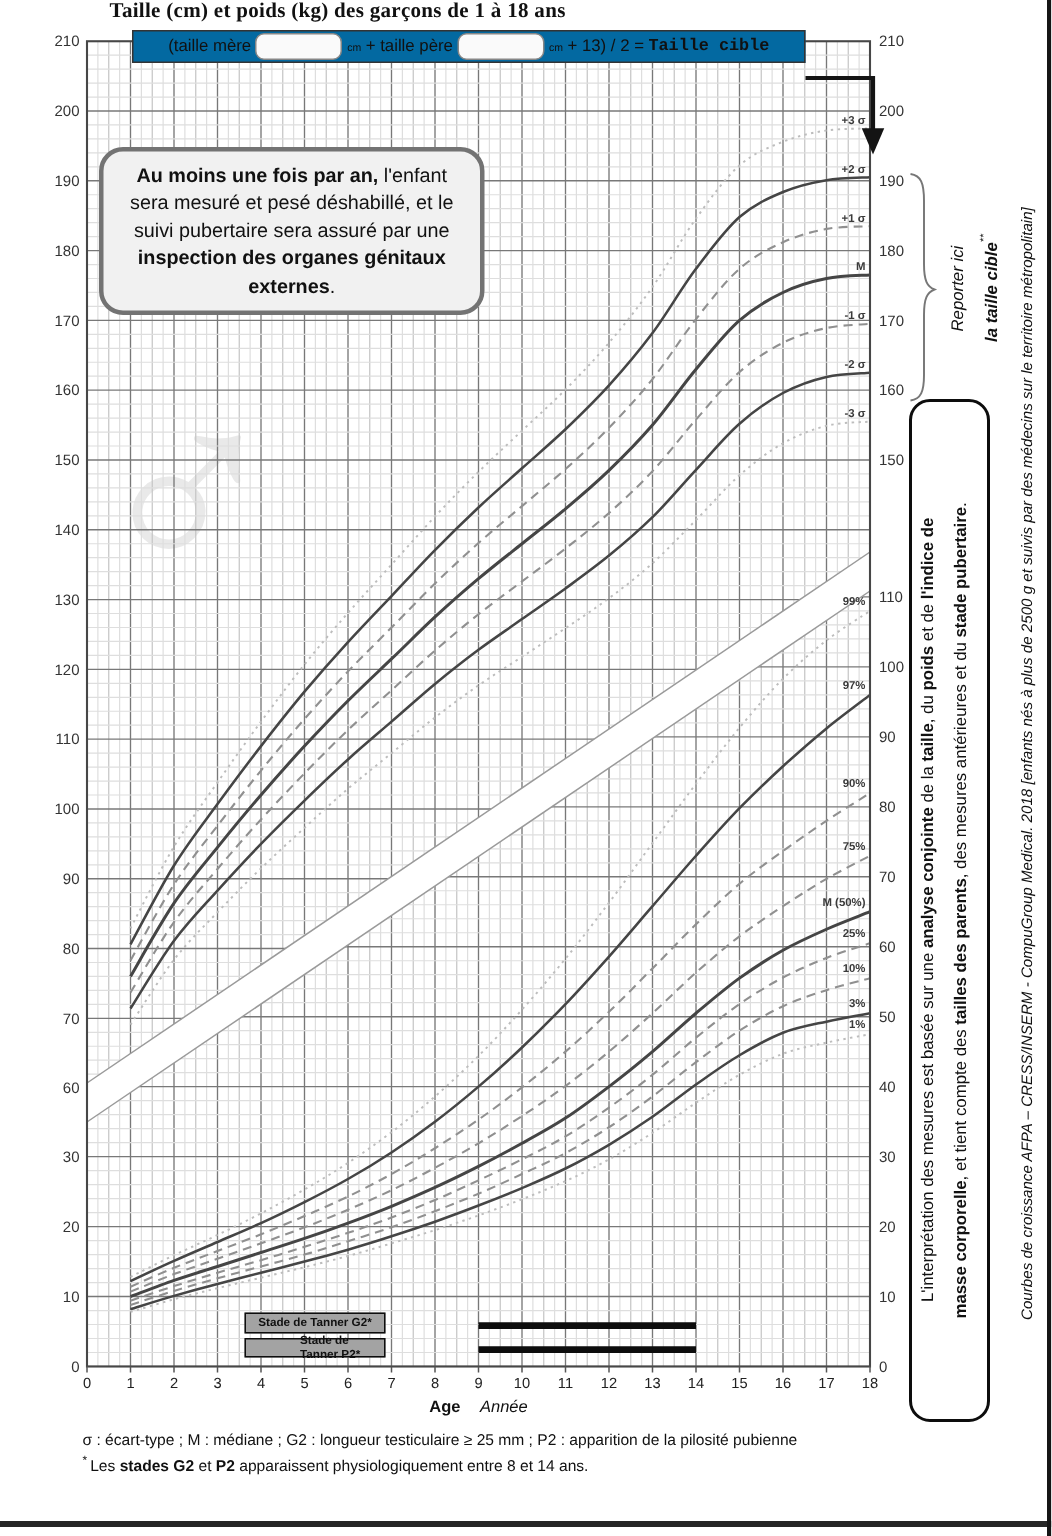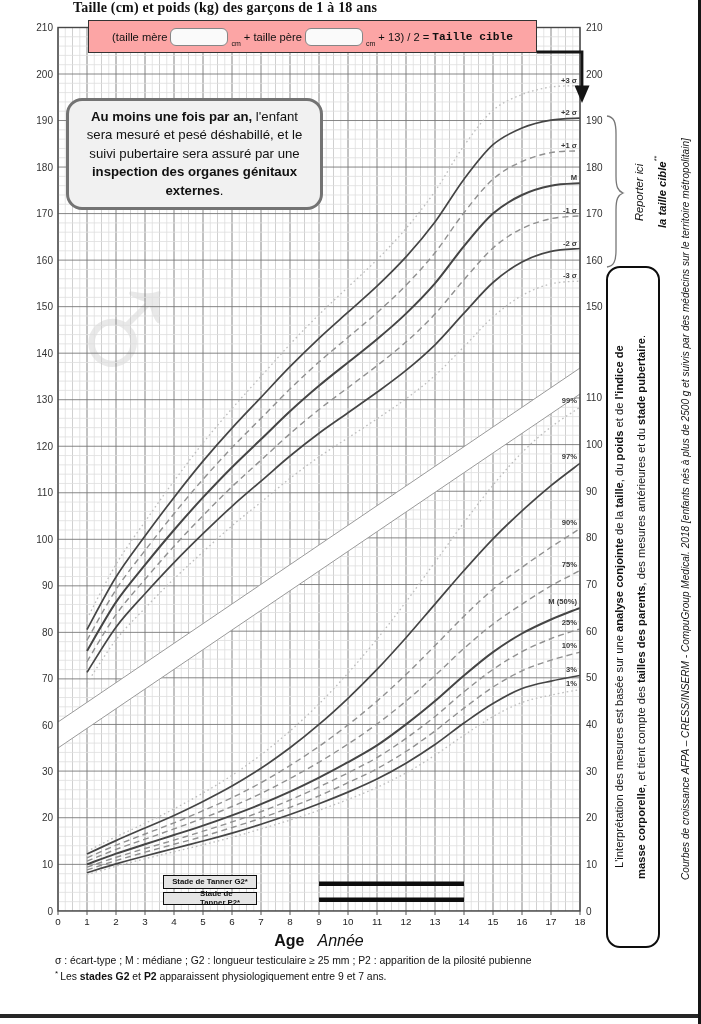--- a/index.html
+++ b/index.html
@@ -2,21 +2,21 @@
 <html><head>
 <meta charset="utf-8">
 <style>
   html,body{margin:0;padding:0;background:#fff;}
   .page{position:relative;width:701px;height:1024px;background:#fff;overflow:hidden;
         font-family:"Liberation Sans",sans-serif;color:#111;}
   .title{position:absolute;left:73px;top:0px;font-size:14px;font-weight:bold;letter-spacing:.2px;font-family:Liberation Serif, serif;}
   .watermark{position:absolute;left:60px;top:242px;font-size:172px;line-height:1;
              color:rgba(110,110,110,0.15);user-select:none;}
   #chart-svg{position:absolute;left:0;top:0;}
-  .formula-box{position:absolute;left:88px;top:20px;width:449px;height:33px;background:#fca5a5;
+  .formula-box{position:absolute;left:88px;top:20px;width:449px;height:22px;background:#0369a1;
                border:1.6px solid #333;box-sizing:border-box;display:flex;align-items:center;
                justify-content:center;gap:3px;font-size:11.2px;white-space:nowrap;}
   .slot{width:56px;height:16px;border:1.2px solid #868686;border-radius:6px;background:#fafafa;
         display:inline-block;flex:0 0 auto;}
   .cmsub{font-size:7px;align-self:flex-end;margin-bottom:5px;}
   .fx-strong{font-weight:bold;font-family:Liberation Mono, monospace;}
   .note-box{position:absolute;left:66px;top:98px;width:257px;box-sizing:border-box;background:#f1f1f1;
             border:3px solid #737373;border-radius:16px;padding:7px 10px;font-size:13.2px;
             line-height:1.4;text-align:center;}
   .vtext{writing-mode:vertical-rl;transform:rotate(180deg);}
@@ -24,25 +24,25 @@
   .reporter .vtext{width:100%;height:100%;font-size:11.2px;font-style:italic;text-align:center;}
   .reporter .vtext>div{line-height:17px;}
   .reporter sup{font-size:7px;}
   .interp-box{position:absolute;left:606px;top:266px;width:54px;height:682px;background:#fff;
               border:2.6px solid #0d0d0d;border-radius:14px;box-sizing:border-box;}
   .interp-box .vtext{width:100%;height:100%;font-size:11.2px;text-align:center;box-sizing:border-box;
                      padding:4px 0;}
   .interp-box .vtext>div{line-height:22px;}
   .credit{position:absolute;left:676px;top:6px;width:22px;height:1006px;}
   .credit .vtext{width:100%;height:100%;font-size:10.1px;font-style:italic;text-align:center;line-height:20px;}
-  .tanner-label{position:absolute;left:163px;width:94px;height:13.5px;background:#e5e5e5;
+  .tanner-label{position:absolute;left:163px;width:94px;height:13.5px;background:#a3a3a3;
                 border:1.3px solid #0d0d0d;box-sizing:border-box;display:flex;align-items:center;
                 justify-content:center;font-size:7.8px;font-weight:bold;}
   #tanner-g2{top:875px;} #tanner-p2{top:891.5px;padding-left:36px;}
-  .age-label{position:absolute;left:58px;top:932px;width:522px;text-align:center;font-size:16px;}
+  .age-label{position:absolute;left:58px;top:932px;width:522px;text-align:center;font-size:11px;}
   .age-bold{font-weight:bold;}
   .age-it{font-style:italic;margin-left:13px;}
   .footnotes{position:absolute;left:55px;top:954px;width:612px;font-size:10.4px;line-height:1.38;}
   .footnotes sup{font-size:8px;margin-right:2px;}
   .bottom-rule{position:absolute;left:0;top:1014px;width:701px;height:3.5px;background:#262626;}
   .right-rule{position:absolute;left:698px;top:0;width:3px;height:1024px;background:#151515;}
 </style>
 </head>
 <body>
 
@@ -435,18 +435,18 @@
 
   <div class="tanner-label" id="tanner-g2">Stade de Tanner G2*</div>
   <div class="tanner-label" id="tanner-p2">Stade de Tanner P2*</div>
 
   <div class="age-label">
     <span class="age-bold">Age</span><span class="age-it">Année</span>
   </div>
 
   <div class="footnotes">
     <div>σ : écart-type ; M : médiane ; G2 : longueur testiculaire ≥ 25 mm ; P2 : apparition de la pilosité pubienne</div>
-    <div><sup>*</sup><span><span>Les </span><b>stades G2</b><span> et </span><b>P2</b><span> apparaissent physiologiquement entre 9 et 7 ans.</span></span></div>
+    <div><sup>*</sup><span><span>Les </span><b>stades G2</b><span> et </span><b>P2</b><span> apparaissent physiologiquement entre 8 et 14 ans.</span></span></div>
   </div>
 
   <div class="bottom-rule"></div>
   <div class="right-rule"></div>
 </div>
 
 </body></html>

